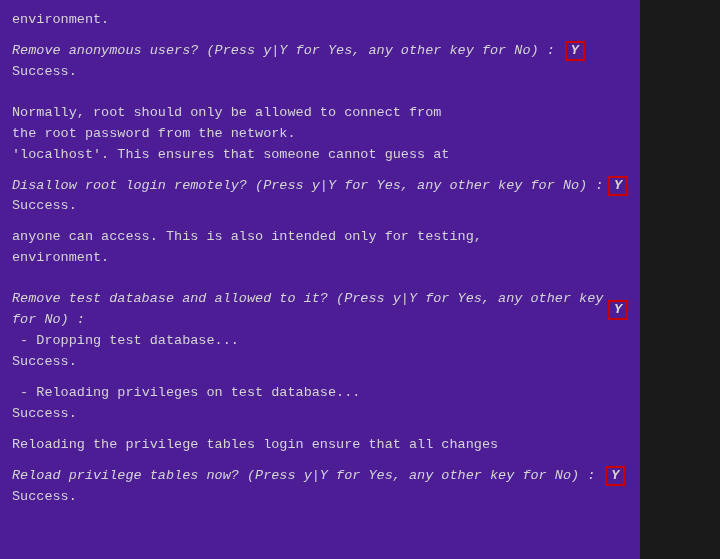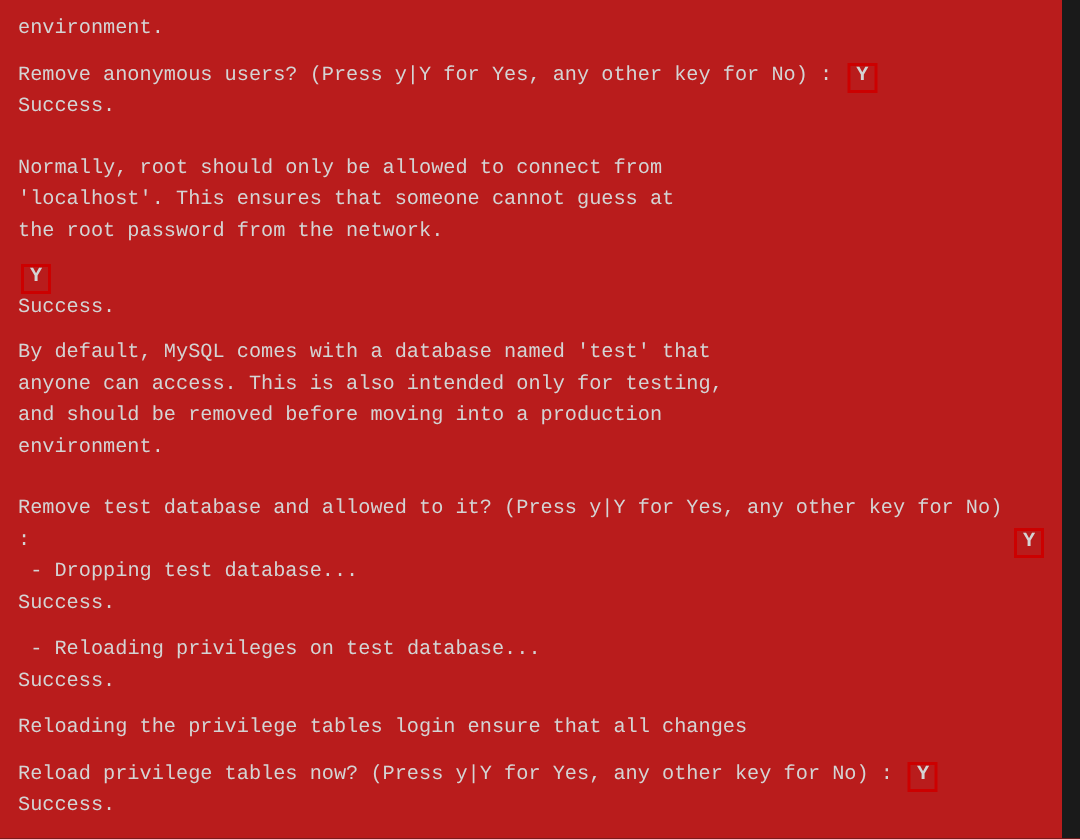--- a/index.html
+++ b/index.html
@@ -12,40 +12,41 @@
       width: 720px;
       height: 559px;
       background-color: #1a1a1a;
       font-family: 'Courier New', Courier, monospace;
       font-size: 13.5px;
       color: #d4d4d4;
       overflow: hidden;
     }
 
     .terminal {
-      width: 708px;
+      width: 640px;
       height: 559px;
-      background-color: #b91c1c;
+      background-color: #4c1d95;
       padding: 10px 12px;
       line-height: 1.55;
     }
 
     .line {
       white-space: pre-wrap;
       word-break: break-word;
     }
 
     .spacer {
       height: 10px;
     }
 
     .prompt-line {
       display: flex;
-      align-items: flex-end;
+      align-items: center;
       flex-wrap: nowrap;
+      font-style: italic;
     }
 
     .prompt-text {
       white-space: pre-wrap;
       flex-shrink: 1;
     }
 
     .y-badge {
       display: inline-flex;
       align-items: center;
@@ -68,31 +69,30 @@
 <div class="line">environment.</div>
     <div class="spacer"></div>
     <div class="prompt-line">
       <span class="prompt-text">Remove anonymous users? (Press y|Y for Yes, any other key for No) : </span>
       <span class="y-badge">Y</span>
     </div>
     <div class="line">Success.</div>
     <div class="spacer"></div>
     <div class="spacer"></div>
     <div class="line">Normally, root should only be allowed to connect from</div>
+    <div class="line">the root password from the network.</div>
     <div class="line">'localhost'. This ensures that someone cannot guess at</div>
-    <div class="line">the root password from the network.</div>
     <div class="spacer"></div>
     <div class="prompt-line">
+      <span class="prompt-text">Disallow root login remotely? (Press y|Y for Yes, any other key for No) : </span>
       <span class="y-badge">Y</span>
     </div>
     <div class="line">Success.</div>
     <div class="spacer"></div>
-    <div class="line">By default, MySQL comes with a database named 'test' that</div>
     <div class="line">anyone can access. This is also intended only for testing,</div>
-    <div class="line">and should be removed before moving into a production</div>
     <div class="line">environment.</div>
     <div class="spacer"></div>
     <div class="spacer"></div>
     <div class="prompt-line">
       <span class="prompt-text">Remove test database and allowed to it? (Press y|Y for Yes, any other key for No) : </span>
       <span class="y-badge">Y</span>
     </div>
     <div class="line"> - Dropping test database...</div>
     <div class="line">Success.</div>
     <div class="spacer"></div>

